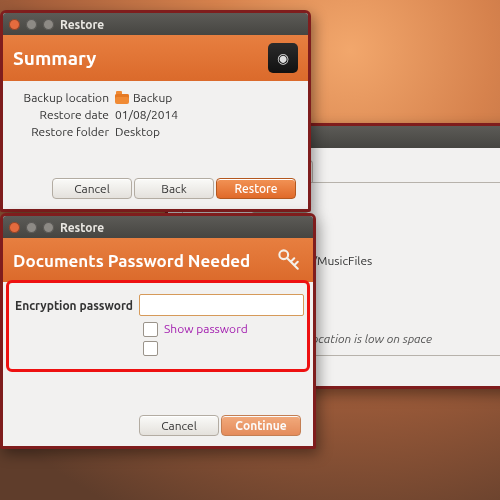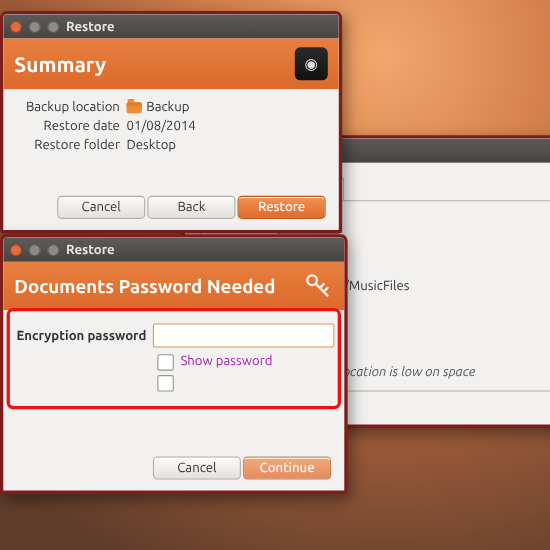--- a/index.html
+++ b/index.html
@@ -87,21 +87,21 @@
     min-width:58px; padding:3px 10px;
     background: linear-gradient(#fafaf8,#e4e1dc);
     border:1px solid #b3aca2; border-radius:4px;
     font-size:12px; color:#333; text-align:center;
     box-shadow: inset 0 1px 0 #fff;
   }
   .btn.primary {
     background: linear-gradient(#f29356,#e06a2a);
     border-color:#b4581f; color:#fff; font-weight:500;
   }
-  .btn.faded { opacity:.75; }
+  .btn.faded { opacity:.75;font-weight:bold; }
 
   
   #win-encrypt { left:0; top:213px; width:310px; height:230px; }
   .keys-icon{
     width:28px;height:28px;position:relative;
   }
   .keys-icon svg{width:28px;height:28px;}
   .encbody{ padding:12px 12px 0; position:relative; }
   .highlight-box{
     position:absolute; left:3px; top:64px; width:298px; height:86px;

